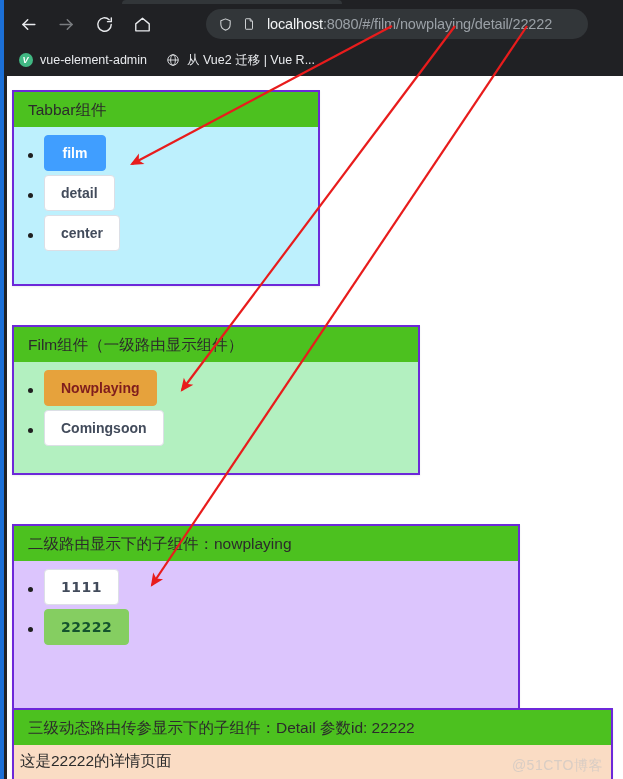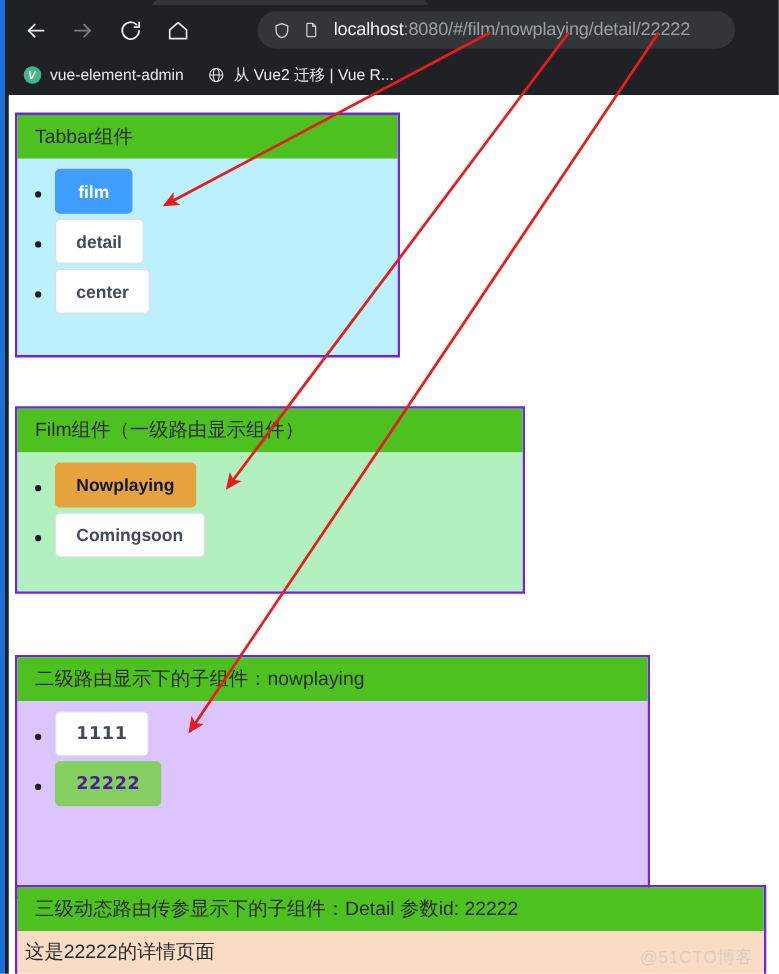--- a/index.html
+++ b/index.html
@@ -214,22 +214,22 @@
     font-size: 14px;
     line-height: 1;
     text-align: center;
     box-sizing: border-box;
     border: 1px solid #dcdfe6;
     background: #ffffff;
     color: #424b5b;
     white-space: nowrap;
   }
   .rbtn.primary { background: #409eff; border-color: #409eff; color: #fff; }
-  .rbtn.warning { background: #e6a23c; border-color: #e6a23c; color: #0f172a; }
-  .rbtn.success { background: #85ce61; border-color: #85ce61; color: #4c1d95; }
+  .rbtn.warning { background: #e6a23c; border-color: #e6a23c; color: #7f1d1d; }
+  .rbtn.success { background: #85ce61; border-color: #85ce61; color: #14532d; }
   .rbtn.num { font-family: "DejaVu Sans", sans-serif; letter-spacing: 0.5px; }
 
   .watermark {
     position: absolute;
     right: 8px; bottom: 6px;
     font-size: 14px;
     color: #d9cdc4;
     letter-spacing: 0.5px;
   }
 

